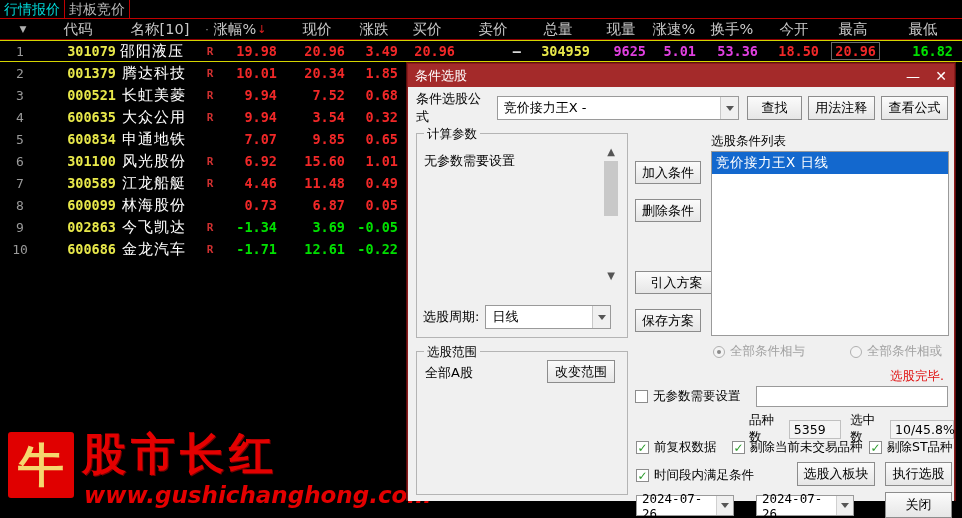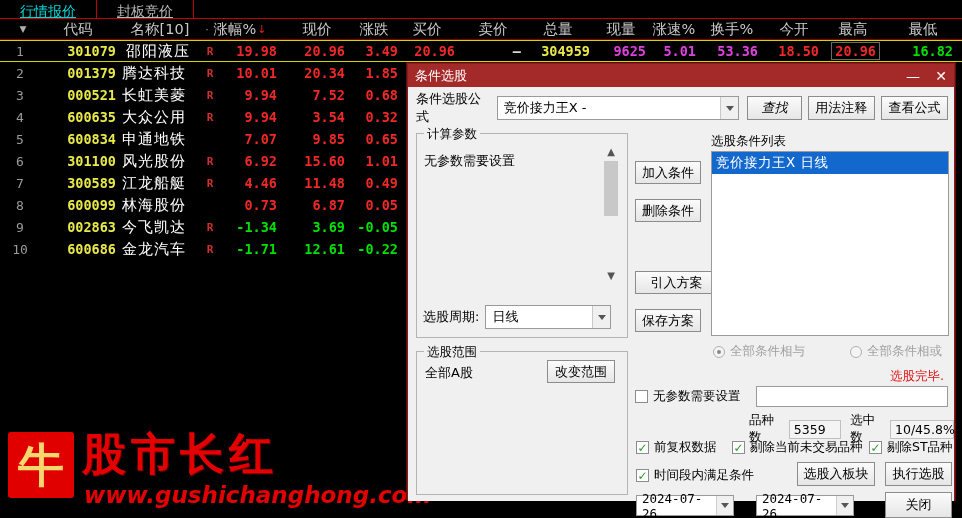--- a/index.html
+++ b/index.html
@@ -11,24 +11,23 @@
   }
   #root { position: relative; width: 962px; height: 518px; background:#000; }
 
   
   .tabbar {
     position:absolute; left:0; top:0; width:962px; height:19px;
     background:#000; border-bottom:1px solid #c00000;
     display:flex; align-items:stretch;
   }
   .tab {
-    padding:0 20px; display:flex; align-items:flex-end; font-size:14px;
+    padding:0 4px; display:flex; align-items:center; font-size:14px;
     color:#b8b8b8; border-right:1px solid #c00000;
     line-height:1;
-    text-decoration:underline;
   }
   .tab.active { color:#00d8d8; border-right:1px solid #c00000; }
 
   .grid { position:absolute; left:0; top:19px; width:962px; height:250px; background:#000; }
 
   .ghead {
     position:relative; height:21px; width:962px;
     border-bottom:1px solid #8a0000;
   }
   .grow { position:relative; height:22px; width:962px; }
@@ -224,21 +223,21 @@
         </div>
       </div>
     <div id="rows">
         <div class="grow sel">
           <div class="cell c idx" style="left: 0px; width: 40px;">
             <span>1</span>
           </div>
           <div class="cell r code" style="left: 42px; width: 74px;">
             <span>301079</span>
           </div>
-          <div class="cell l name" style="left: 126px; width: 78px;">
+          <div class="cell l name" style="left: 120px; width: 78px;">
             <span>邵阳液压</span>
           </div>
           <div class="cell c rflag" style="left: 203px; width: 14px;">
             <span>R</span>
           </div>
           <div class="cell r num up" style="left: 215px; width: 62px;">
             <span>19.98</span>
           </div>
           <div class="cell r num up" style="left: 283px; width: 62px;">
             <span>20.96</span>
@@ -499,21 +498,21 @@
     <div class="dlg-body">
 
       <div class="formula-row">
         <span class="lbl">条件选股公式</span>
         <div class="combo" style="width:253px;margin-left:6px;">
           <span class="val">竞价接力王X  -</span>
           <span class="arrowbox">
               <i class="tri"></i>
             </span>
         </div>
-        <div class="btn" style="width:57px;height:24px;margin-left:8px;font-style:italic;">
+        <div class="btn" style="width:57px;height:24px;margin-left:8px;">
             <span>查找</span>
           </div>
         <div class="btn" style="width:70px;height:24px;margin-left:6px;">
             <span>用法注释</span>
           </div>
         <div class="btn" style="width:70px;height:24px;margin-left:6px;">
             <span>查看公式</span>
           </div>
       </div>
 

